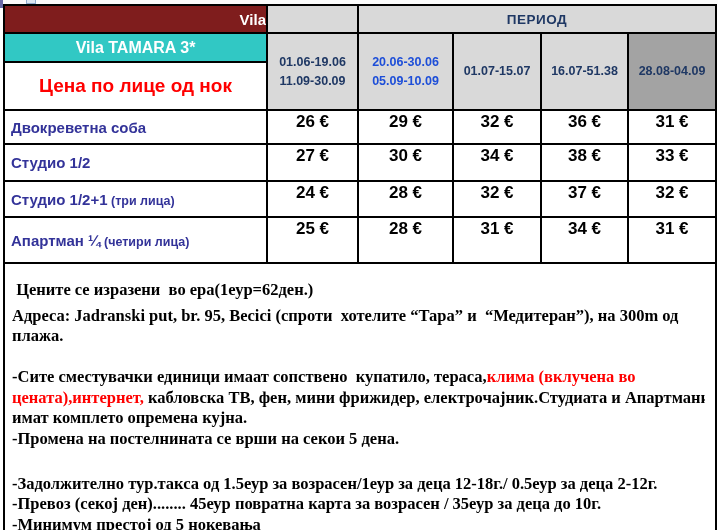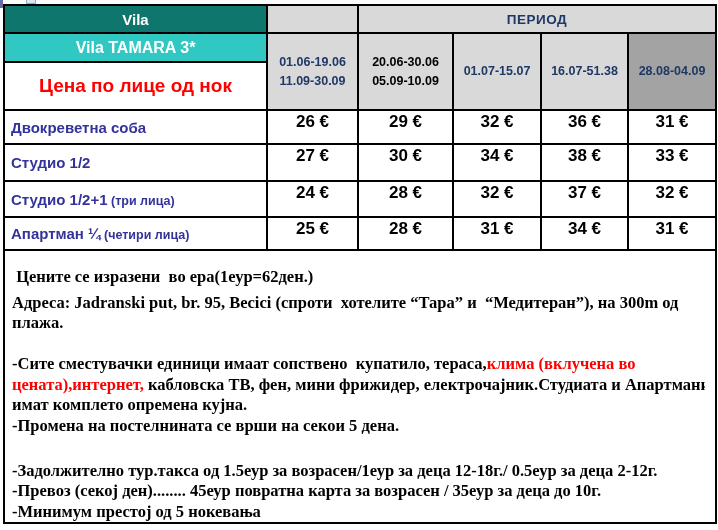--- a/index.html
+++ b/index.html
@@ -24,21 +24,21 @@
 
   .caption-cell { background: #ffffff; font-weight: bold; font-size: 19px; text-align: center; vertical-align: middle; }
 
   #hr1 { height: 28px; }
   #hr2 { height: 29px; }
   #hr3 { height: 48px; }
 
   #price-rows tr:nth-child(1) { height: 34px; }
   #price-rows tr:nth-child(2) { height: 37px; }
   #price-rows tr:nth-child(3) { height: 36px; }
-  #price-rows tr:nth-child(4) { height: 33px; }
+  #price-rows tr:nth-child(4) { height: 46px; }
 
   .label-cell { font-weight: bold; font-size: 15px; text-align: left; vertical-align: middle; padding-left: 6px; background: #ffffff; }
   .label-note { font-size: 12.5px; }
   .price-cell { font-weight: bold; font-size: 17px; color: #000; text-align: center; vertical-align: top; padding-top: 1px; background: #ffffff; }
 
   .notes-cell { background: #ffffff; vertical-align: top; height: 272px;
                 font-family: Liberation Serif, serif; font-weight: bold; font-size: 16.5px; color: #000;
                 padding: 16px 10px 0 7px; }
   .notes-line { line-height: 20.5px; white-space: pre; overflow: hidden; }
   .notes-line:nth-child(1) { margin-bottom: 5px; }
@@ -57,31 +57,31 @@
   <colgroup>
     <col style="width:263px">
       <col style="width:91px">
       <col style="width:95px">
     <col style="width:88px">
       <col style="width:87px">
       <col style="width:88px">
   </colgroup>
   <tbody>
       <tr id="hr1">
-    <td id="corner-cell" class="teal-cell" style="background: #0f766e;">Vila</td>
+    <td id="corner-cell" class="teal-cell" style="background: #7f1d1d; text-align: right;">Vila</td>
     <td class="gray-cell" style="background: rgb(217, 217, 217);"></td>
     <td class="period-cell gray-cell" colspan="4" style="background: rgb(217, 217, 217); color: rgb(31, 56, 100);">ПЕРИОД</td>
   </tr>
   <tr id="hr2">
     <td id="hotel-cell" class="teal-cell" style="background: rgb(49, 200, 196);">Vila TAMARA 3*</td>
     <td class="date-cell gray-cell" rowspan="2" id="period-0" style="background: rgb(217, 217, 217); color: rgb(31, 56, 100);">
           <div>01.06-19.06</div>
           <div>11.09-30.09</div>
         </td>
-    <td class="date-cell gray-cell" rowspan="2" id="period-1" style="background: rgb(217, 217, 217); color: #000000;">
+    <td class="date-cell gray-cell" rowspan="2" id="period-1" style="background: rgb(217, 217, 217); color: #1d4ed8;">
           <div>20.06-30.06</div>
           <div>05.09-10.09</div>
         </td>
     <td class="date-cell gray-cell" rowspan="2" id="period-2" style="background: rgb(217, 217, 217); color: rgb(31, 56, 100);">
           <div>01.07-15.07</div>
         </td>
     <td class="date-cell gray-cell" rowspan="2" id="period-3" style="background: rgb(217, 217, 217); color: rgb(31, 56, 100);">
           <div>16.07-51.38</div>
         </td>
     <td class="date-cell gray-cell" rowspan="2" id="period-4" style="background: #a3a3a3; color: rgb(31, 56, 100);">

